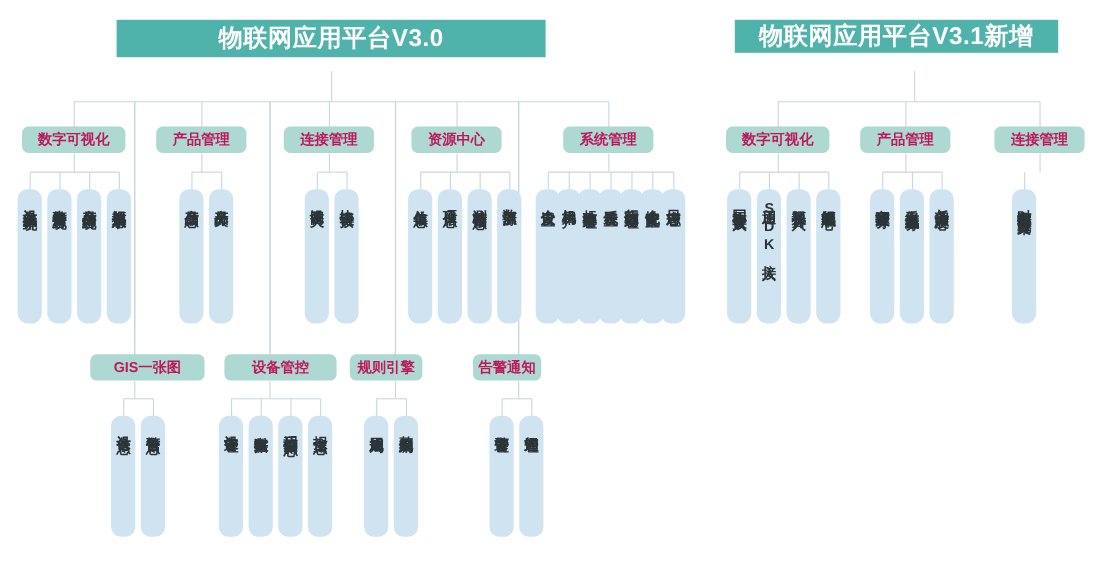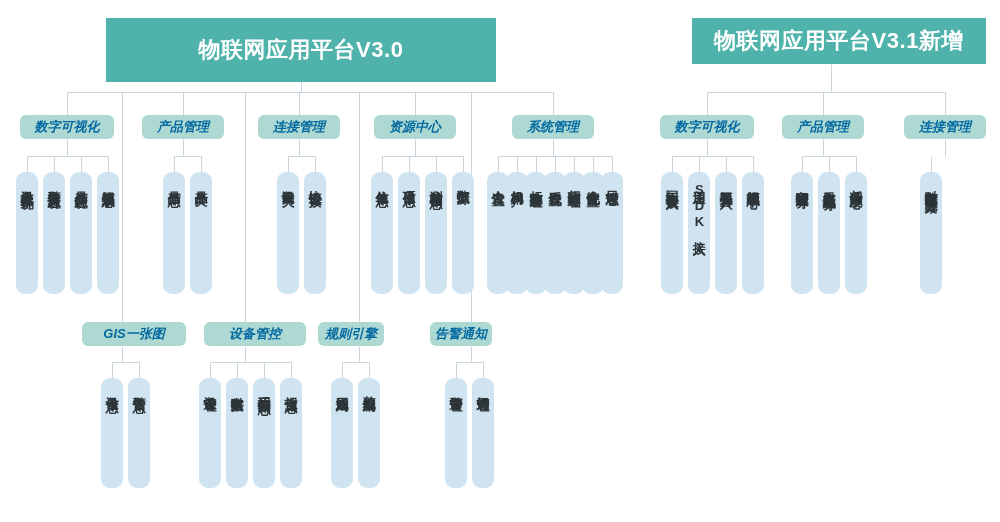--- a/index.html
+++ b/index.html
@@ -22,28 +22,27 @@
     font-weight:bold;
     letter-spacing:.5px;
     display:flex;align-items:center;justify-content:center;
     white-space:nowrap;
   }
 
   
   .cat{
     position:absolute;
     background:#aed8d2;
-    color:#0369a1;
+    color:#be185d;
     border-radius:6px;
     font-size:13px;
     font-weight:bold;
     display:flex;align-items:center;justify-content:center;
     white-space:nowrap;
     height:24px;
-    font-style:italic;
   }
 
   
   .leaf{
     position:absolute;
     background:#cfe3f1;
     border-radius:9px;
     color:#2c3438;
     font-size:13px;
     font-weight:bold;
@@ -137,22 +136,22 @@
       <line x1="823.5" y1="139.5" x2="823.5" y2="156.5" stroke="#c9d6dd" stroke-width="1"></line>
       <line x1="802.5" y1="156.5" x2="856.5" y2="156.5" stroke="#c9d6dd" stroke-width="1"></line>
       <line x1="802.5" y1="156.5" x2="802.5" y2="172.5" stroke="#c9d6dd" stroke-width="1"></line>
       <line x1="829.5" y1="156.5" x2="829.5" y2="172.5" stroke="#c9d6dd" stroke-width="1"></line>
       <line x1="856.5" y1="156.5" x2="856.5" y2="172.5" stroke="#c9d6dd" stroke-width="1"></line>
       <line x1="945.5" y1="139.5" x2="945.5" y2="156.5" stroke="#c9d6dd" stroke-width="1"></line>
       <line x1="931.5" y1="156.5" x2="931.5" y2="156.5" stroke="#c9d6dd" stroke-width="1"></line>
       <line x1="931.5" y1="156.5" x2="931.5" y2="172.5" stroke="#c9d6dd" stroke-width="1"></line>
     </svg>
   <div id="nodes">
-      <div class="root" style="left: 106px; top: 18px; width: 390px; height: 64px;">物联网应用平台V3.0</div>
-      <div class="root" style="left: 692px; top: 18px; width: 294px; height: 46px;">物联网应用平台V3.1新增</div>
+      <div class="root" style="left: 106px; top: 18px; width: 390px; height: 34px;">物联网应用平台V3.0</div>
+      <div class="root" style="left: 668px; top: 18px; width: 294px; height: 30px;">物联网应用平台V3.1新增</div>
       <div class="cat" style="left: 20px; top: 115px; width: 94px;">数字可视化</div>
       <div class="cat" style="left: 142px; top: 115px; width: 82px;">产品管理</div>
       <div class="cat" style="left: 258px; top: 115px; width: 82px;">连接管理</div>
       <div class="cat" style="left: 374px; top: 115px; width: 82px;">资源中心</div>
       <div class="cat" style="left: 512px; top: 115px; width: 82px;">系统管理</div>
       <div class="cat" style="left: 82px; top: 322px; width: 104px;">GIS一张图</div>
       <div class="cat" style="left: 204px; top: 322px; width: 102px;">设备管控</div>
       <div class="cat" style="left: 318px; top: 322px; width: 66px;">规则引擎</div>
       <div class="cat" style="left: 430px; top: 322px; width: 62px;">告警通知</div>
       <div class="cat" style="left: 660px; top: 115px; width: 94px;">数字可视化</div>

